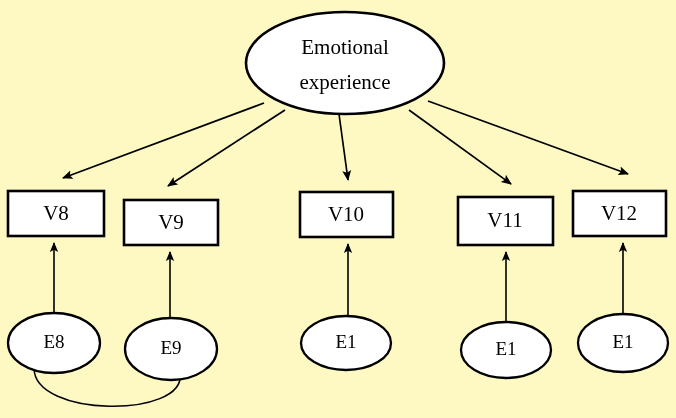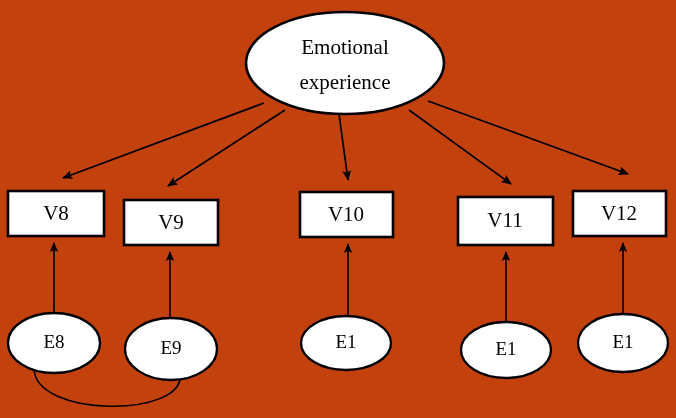--- a/index.html
+++ b/index.html
@@ -8,21 +8,21 @@
     padding: 0;
     background: #ffffff;
   }
   body {
     font-family: "Liberation Serif", "DejaVu Serif", serif;
   }
   #canvas {
     position: relative;
     width: 676px;
     height: 418px;
-    background: #c2410c;
+    background: #fef9c3;
     overflow: hidden;
   }
   #diagram-svg {
     position: absolute;
     left: 0;
     top: 0;
     width: 676px;
     height: 418px;
   }
   .node-shape {

